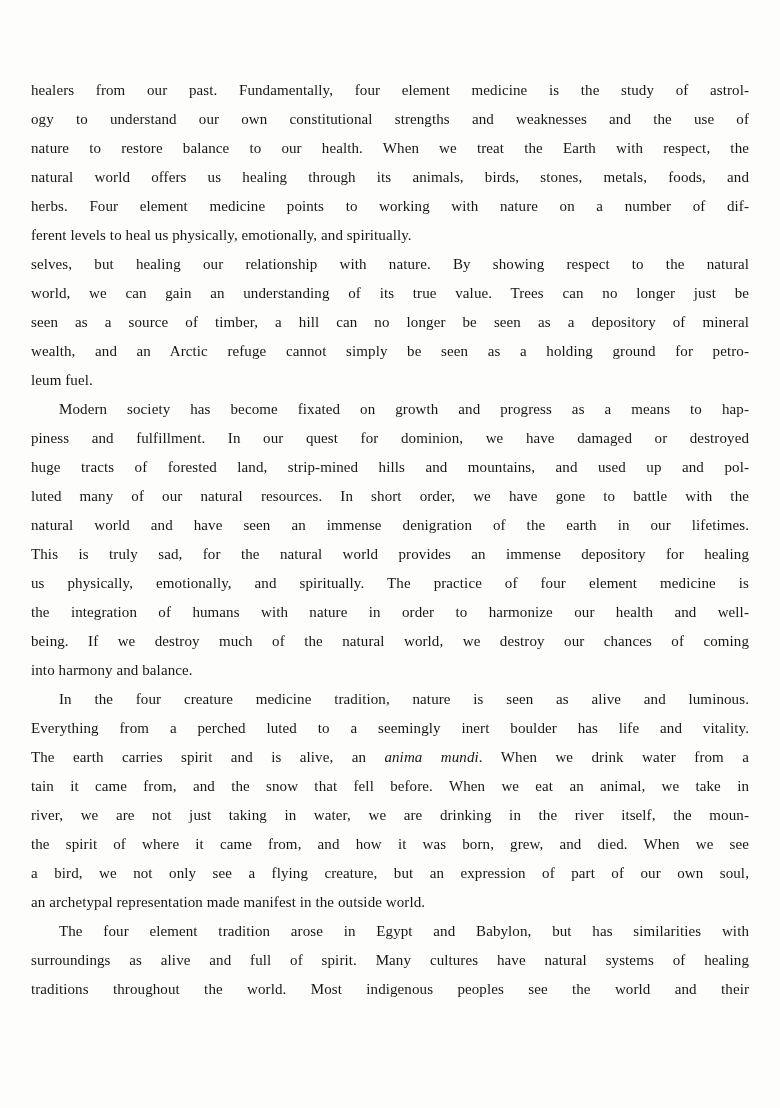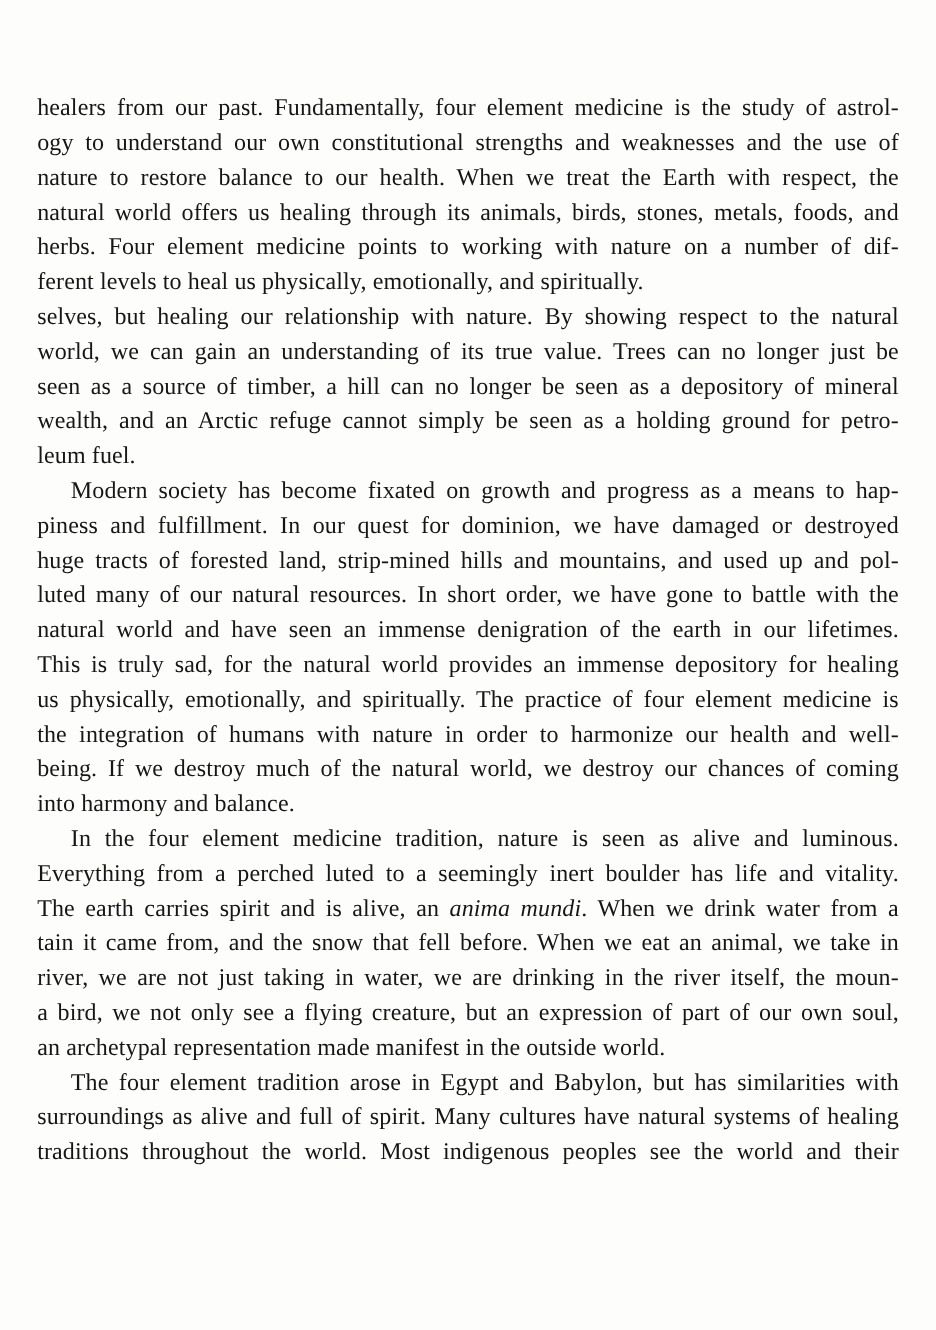--- a/index.html
+++ b/index.html
@@ -11,21 +11,21 @@
     position: relative;
     width: 780px;
     height: 1108px;
     box-sizing: border-box;
     background: #fdfdfc;
     padding: 76px 31px 0 31px;
     overflow: hidden;
   }
   .page-text {
     font-family: "Liberation Serif", "DejaVu Serif", serif;
-    font-size: 20px;
+    font-size: 15px;
     line-height: 29px;
     color: #161616;
     letter-spacing: 0.1px;
   }
   .paragraph {
     margin: 0;
     padding: 0;
   }
   .line {
     text-align: justify;
@@ -68,25 +68,26 @@
         <div class="line">huge tracts of forested land, strip-mined hills and mountains, and used up and pol-</div>
         <div class="line">luted many of our natural resources. In short order, we have gone to battle with the</div>
         <div class="line">natural world and have seen an immense denigration of the earth in our lifetimes.</div>
         <div class="line">This is truly sad, for the natural world provides an immense depository for healing</div>
         <div class="line">us physically, emotionally, and spiritually. The practice of four element medicine is</div>
         <div class="line">the integration of humans with nature in order to harmonize our health and well-</div>
         <div class="line">being. If we destroy much of the natural world, we destroy our chances of coming</div>
         <div class="line para-end">into harmony and balance.</div>
       </div>
       <div class="paragraph">
-        <div class="line indent">In the four element medicine tradition, nature is seen as alive and luminous.</div>
+        <div class="line indent">In the four creature medicine tradition, nature is seen as alive and luminous.</div>
         <div class="line">Everything from a perched luted to a seemingly inert boulder has life and vitality.</div>
         <div class="line"><span>The earth carries spirit and is alive, an </span><em>anima mundi</em><span>. When we drink water from a</span></div>
         <div class="line">tain it came from, and the snow that fell before. When we eat an animal, we take in</div>
         <div class="line">river, we are not just taking in water, we are drinking in the river itself, the moun-</div>
+        <div class="line">the spirit of where it came from, and how it was born, grew, and died. When we see</div>
         <div class="line">a bird, we not only see a flying creature, but an expression of part of our own soul,</div>
         <div class="line para-end">an archetypal representation made manifest in the outside world.</div>
       </div>
       <div class="paragraph">
         <div class="line indent">The four element tradition arose in Egypt and Babylon, but has similarities with</div>
         <div class="line">surroundings as alive and full of spirit. Many cultures have natural systems of healing</div>
         <div class="line">traditions throughout the world. Most indigenous peoples see the world and their</div>
       </div>
     </div>
 </div>

